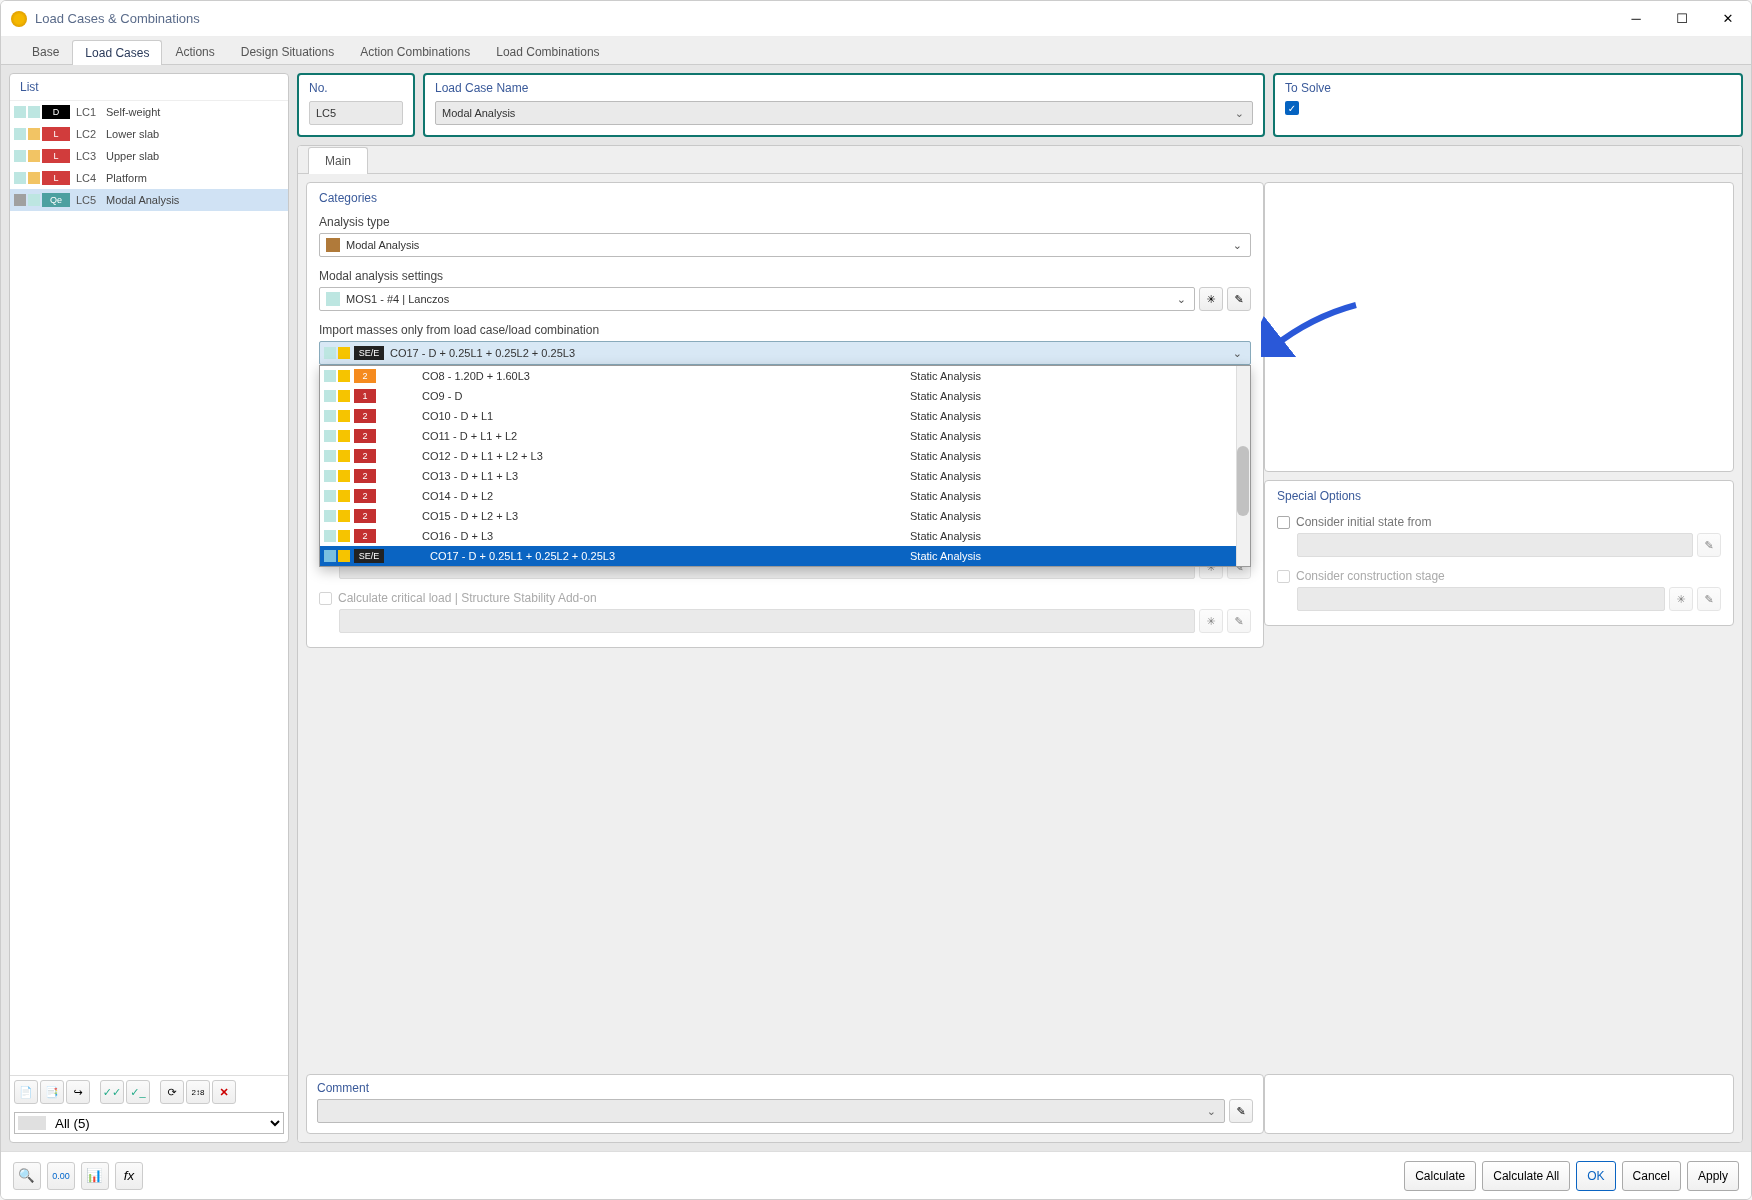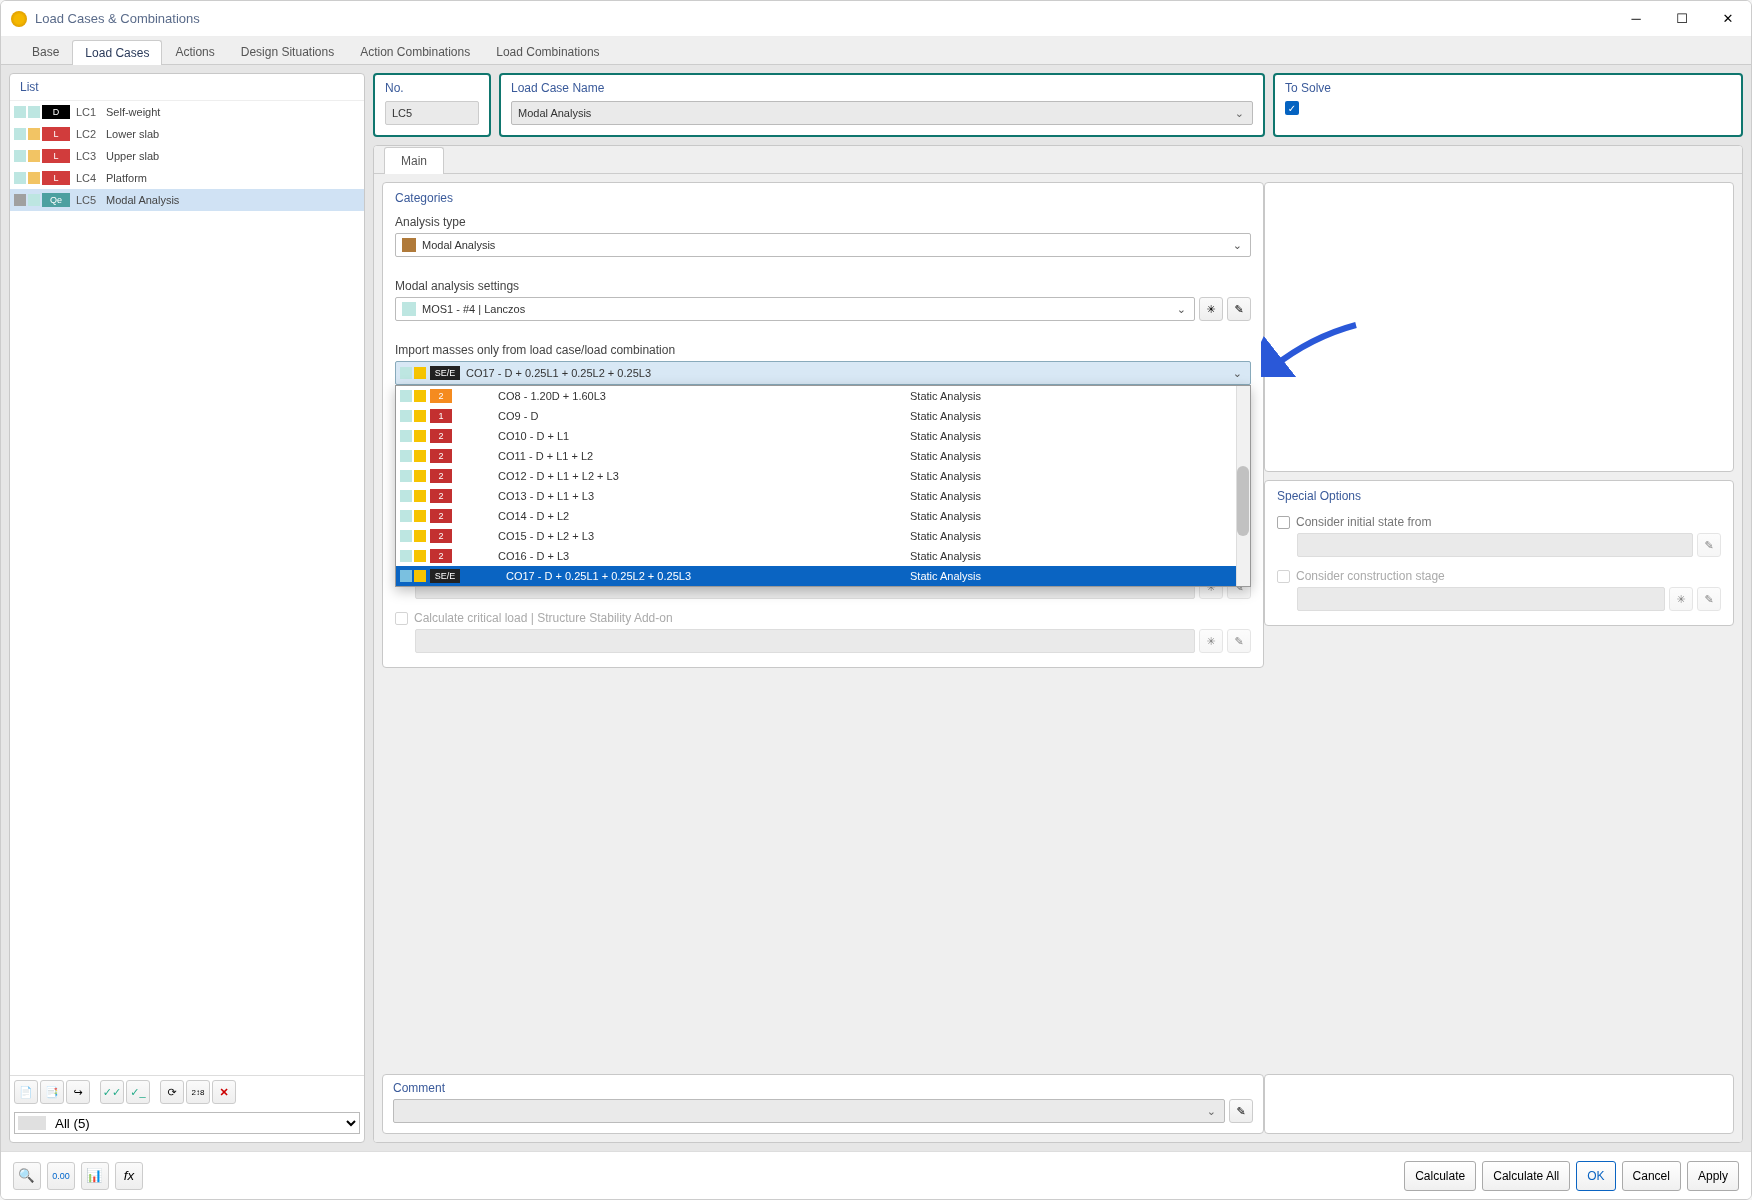--- a/index.html
+++ b/index.html
@@ -15,21 +15,21 @@
 
   
   .tabs { display: flex; gap: 0; padding-left: 18px; background: #efefef; border-bottom: 1px solid #ccc; height: 28px; align-items: flex-end; }
   .tabs .tab { padding: 5px 12px; color: #555; cursor: pointer; border: 1px solid transparent; border-bottom: none; font-size: 12px; }
   .tabs .tab.active { background: #fff; border-color: #ccc; border-radius: 3px 3px 0 0; color: #2a3a5a; position: relative; top: 1px; }
 
   
   .body { flex: 1; display: flex; gap: 8px; padding: 8px; background: #e6e6e6; overflow: hidden; }
 
   
-  .list-panel { width: 356px; background: #fff; border: 1px solid #c8c8c8; border-radius: 4px; display: flex; flex-direction: column; }
+  .list-panel { width: 280px; background: #fff; border: 1px solid #c8c8c8; border-radius: 4px; display: flex; flex-direction: column; }
   .panel-title { padding: 6px 10px; color: #3a5a9a; font-weight: 500; font-size: 12px; border-bottom: 1px solid #eee; }
   .list-body { flex: 1; overflow: auto; }
   .list-row { display: flex; align-items: center; height: 22px; padding-left: 4px; cursor: pointer; }
   .list-row.selected { background: #d0e2f4; }
   .list-row .cchip { width: 12px; height: 12px; margin-right: 2px; }
   .list-row .tag { width: 28px; height: 14px; font-size: 9px; color: #fff; display: flex; align-items: center; justify-content: center; margin-right: 6px; }
   .list-row .lc-no { width: 30px; color: #555; }
   .list-row .lc-name { flex: 1; color: #444; }
 
   .list-toolbar { display: flex; gap: 2px; padding: 4px; border-top: 1px solid #ddd; }
@@ -57,21 +57,21 @@
   .inner-tabs { background: #fff; border: 1px solid #c8c8c8; border-radius: 4px; flex: 1; display: flex; flex-direction: column; overflow: hidden; }
   .inner-tab-strip { background: #efefef; border-bottom: 1px solid #ccc; padding-left: 10px; display:flex; }
   .inner-tab-strip .itab { padding: 6px 16px; background:#fff; border:1px solid #ccc; border-bottom:none; border-radius:3px 3px 0 0; position:relative; top:1px; font-size:12px; color:#555; }
 
   .main-content { flex: 1; display:flex; padding: 8px; background:#efefef; }
   .cat-col { flex: 1; display:flex; flex-direction:column; gap:8px; }
   .opt-col { width: 470px; display:flex; flex-direction:column; gap:8px; }
 
   .fieldset { background:#fff; border:1px solid #c8c8c8; border-radius:4px; padding:8px 12px 14px; }
   .fieldset h4 { color:#3a5a9a; font-weight:500; font-size:12px; margin-bottom:10px; }
-  .field-label { font-size:12px; color:#444; margin-bottom:4px; display:block; margin-top:22px; }
+  .field-label { font-size:12px; color:#444; margin-bottom:4px; display:block; margin-top:12px; }
   .field-label:first-of-type { margin-top:0; }
 
   .select-box { border:1px solid #bbb; height:24px; display:flex; align-items:center; padding:0 6px; background:#fff; position:relative; border-radius:2px; }
   .select-box::after { content:"⌄"; position:absolute; right:8px; color:#555; }
   .select-box .sw { width:14px; height:14px; margin-right:6px; }
   .select-row { display:flex; gap:4px; align-items:center; }
   .select-row .select-box { flex:1; }
 
   
   .dd-wrap { position:relative; }

